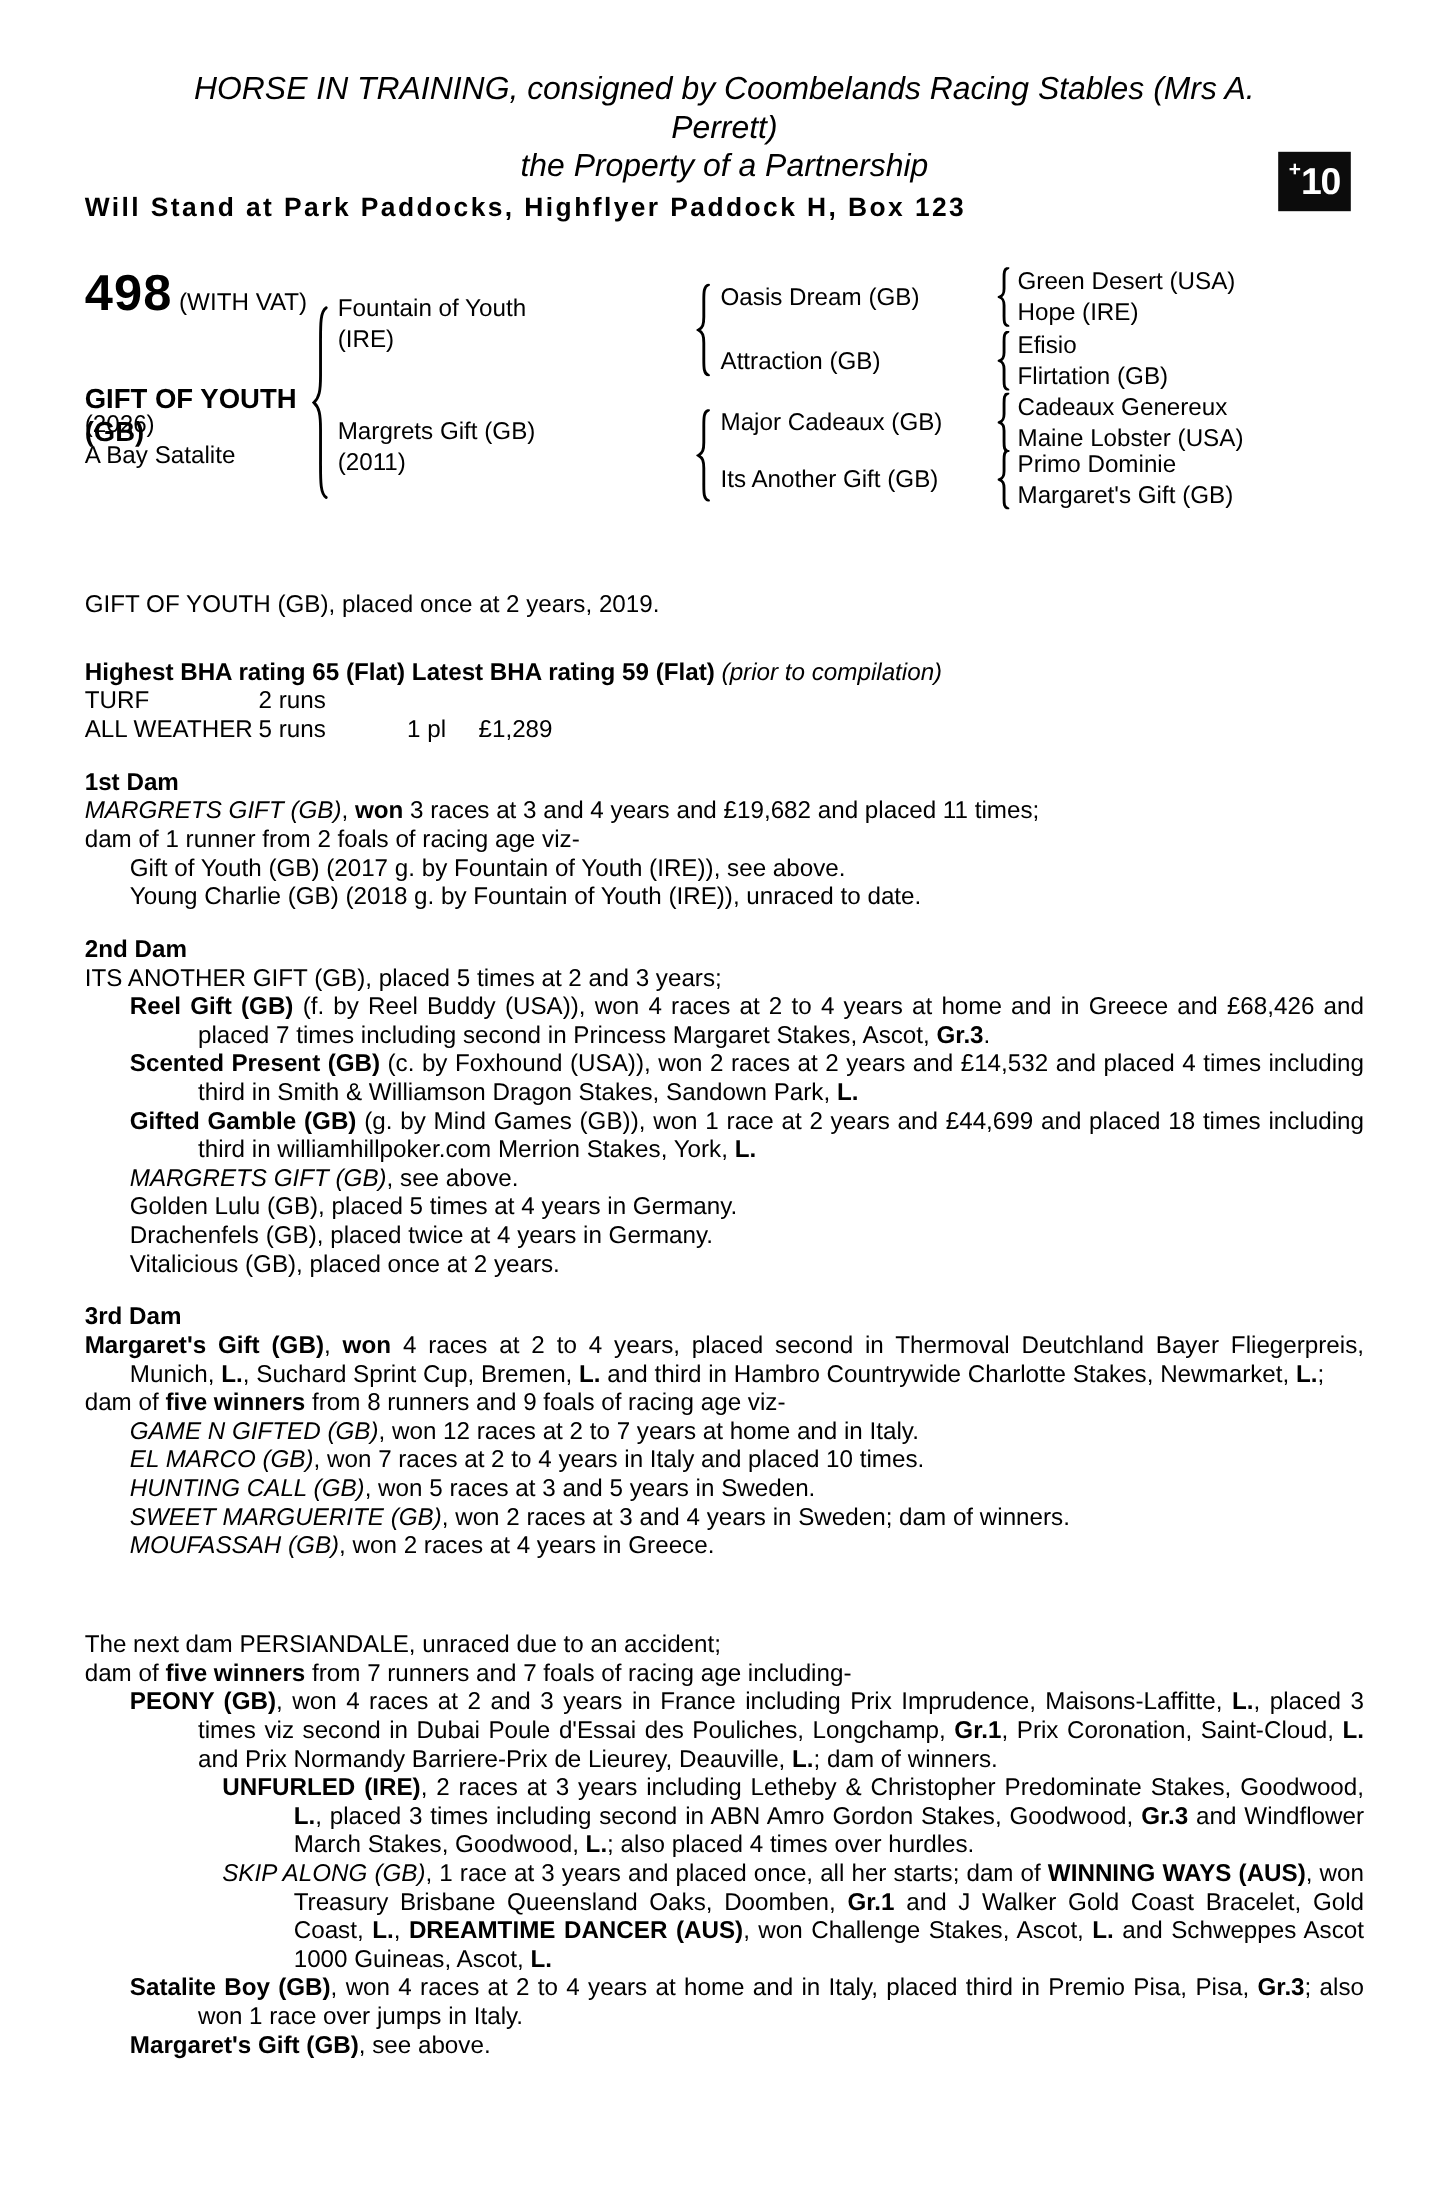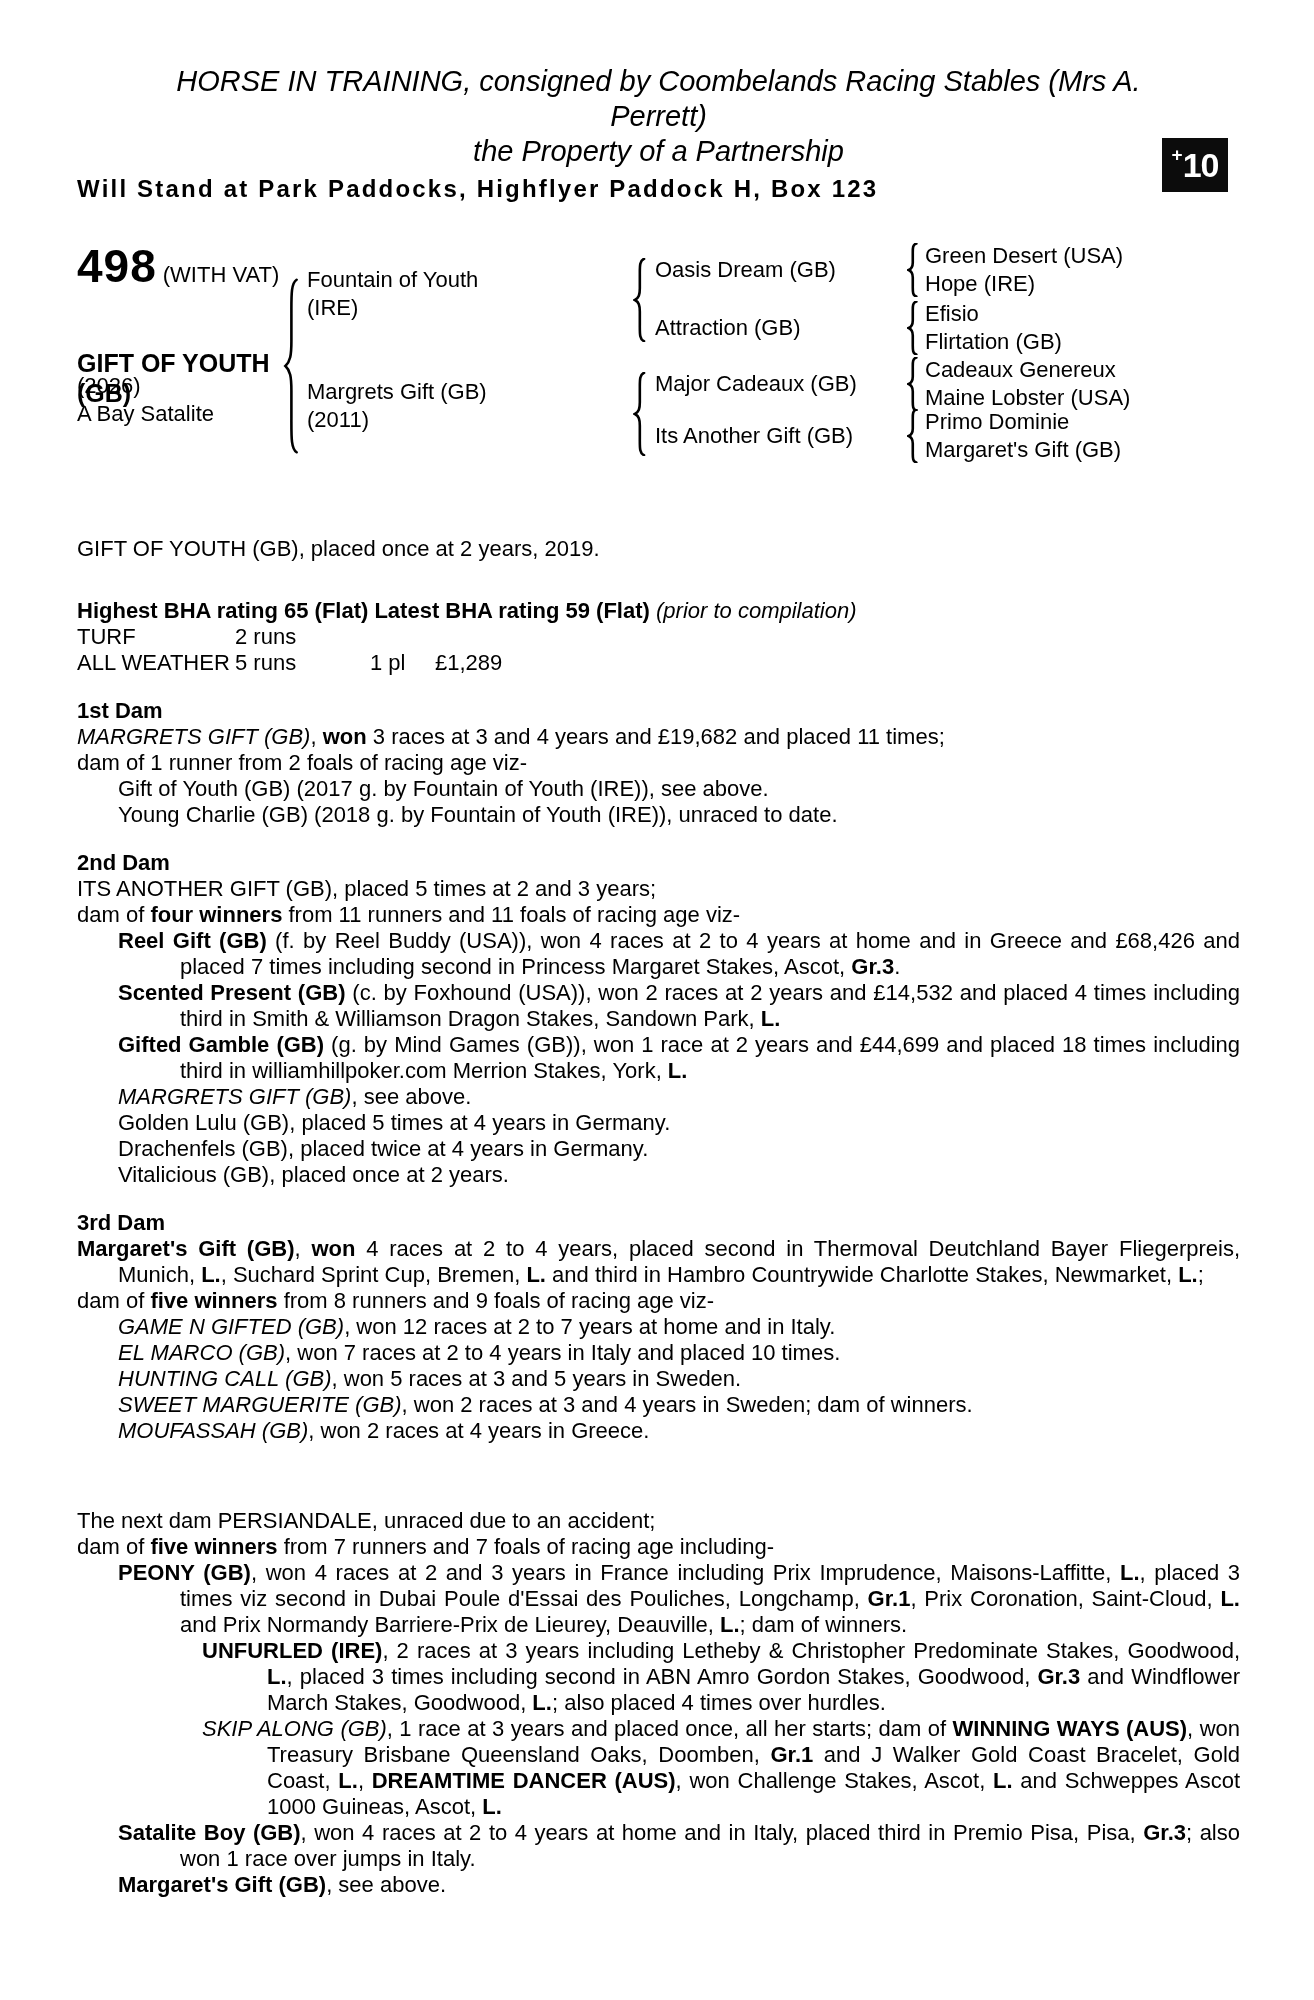--- a/index.html
+++ b/index.html
@@ -243,21 +243,20 @@
         <section class="dam-section">
           <h2>1st Dam</h2>
           <p class="p0"><span class="seg-i">MARGRETS GIFT (GB)</span><span>, </span><span class="seg-b">won</span><span> 3 races at 3 and 4 years and £19,682 and placed 11 times;</span></p>
           <p class="p0"><span>dam of 1 runner from 2 foals of racing age viz-</span></p>
           <p class="p1"><span>Gift of Youth (GB) (2017 g. by Fountain of Youth (IRE)), see above.</span></p>
           <p class="p1"><span>Young Charlie (GB) (2018 g. by Fountain of Youth (IRE)), unraced to date.</span></p>
         </section>
         <section class="dam-section">
           <h2>2nd Dam</h2>
           <p class="p0"><span>ITS ANOTHER GIFT (GB), placed 5 times at 2 and 3 years;</span></p>
-          <p class="p0"><span>dam of </span><span class="seg-b">four winners</span><span> from 11 runners and 11 foals of racing age viz-</span></p>
           <p class="p1 just"><span class="seg-b">Reel Gift (GB)</span><span> (f. by Reel Buddy (USA)), won 4 races at 2 to 4 years at home and in Greece and £68,426 and placed 7 times including second in Princess Margaret Stakes, Ascot, </span><span class="seg-b">Gr.3</span><span>.</span></p>
           <p class="p1 just"><span class="seg-b">Scented Present (GB)</span><span> (c. by Foxhound (USA)), won 2 races at 2 years and £14,532 and placed 4 times including third in Smith &amp; Williamson Dragon Stakes, Sandown Park, </span><span class="seg-b">L.</span></p>
           <p class="p1 just"><span class="seg-b">Gifted Gamble (GB)</span><span> (g. by Mind Games (GB)), won 1 race at 2 years and £44,699 and placed 18 times including third in williamhillpoker.com Merrion Stakes, York, </span><span class="seg-b">L.</span></p>
           <p class="p1"><span class="seg-i">MARGRETS GIFT (GB)</span><span>, see above.</span></p>
           <p class="p1"><span>Golden Lulu (GB), placed 5 times at 4 years in Germany.</span></p>
           <p class="p1"><span>Drachenfels (GB), placed twice at 4 years in Germany.</span></p>
           <p class="p1"><span>Vitalicious (GB), placed once at 2 years.</span></p>
         </section>
         <section class="dam-section">
           <h2>3rd Dam</h2>

